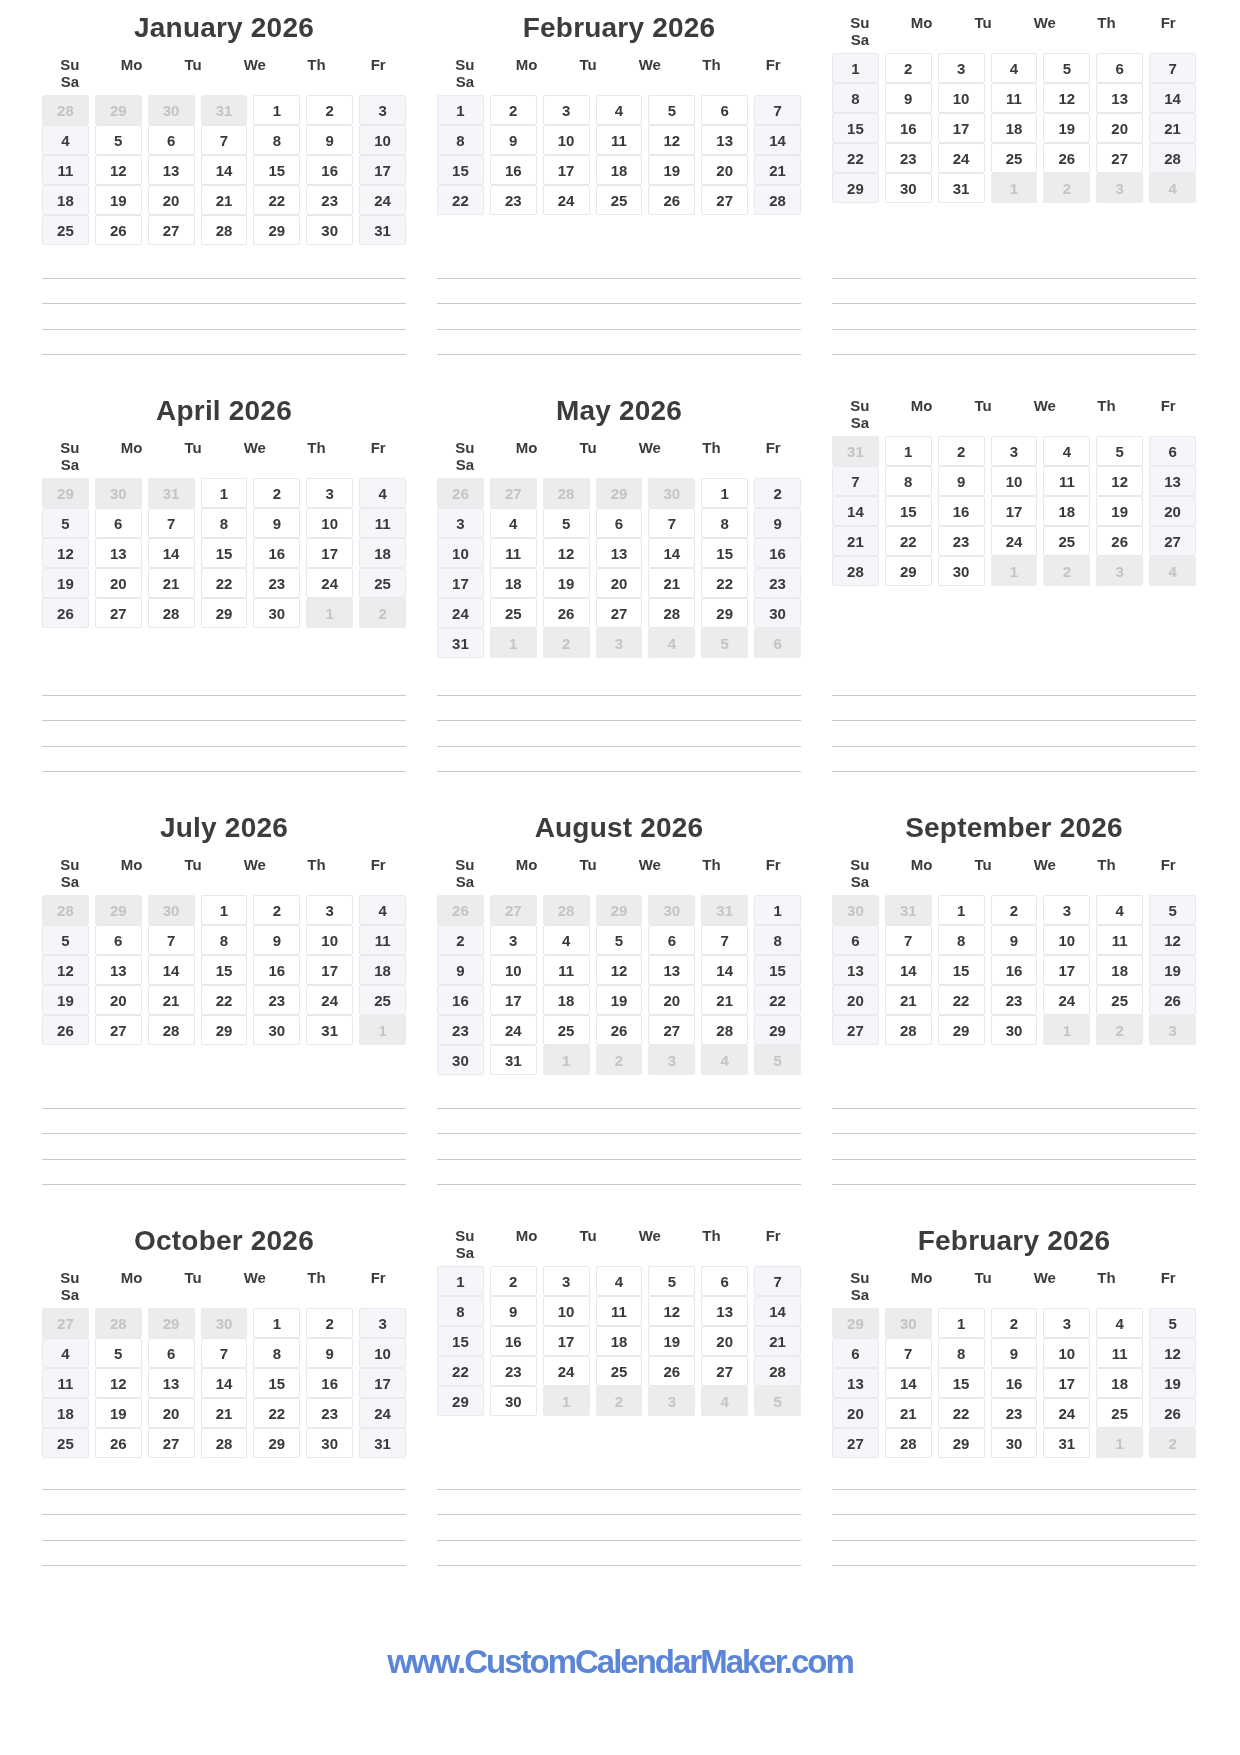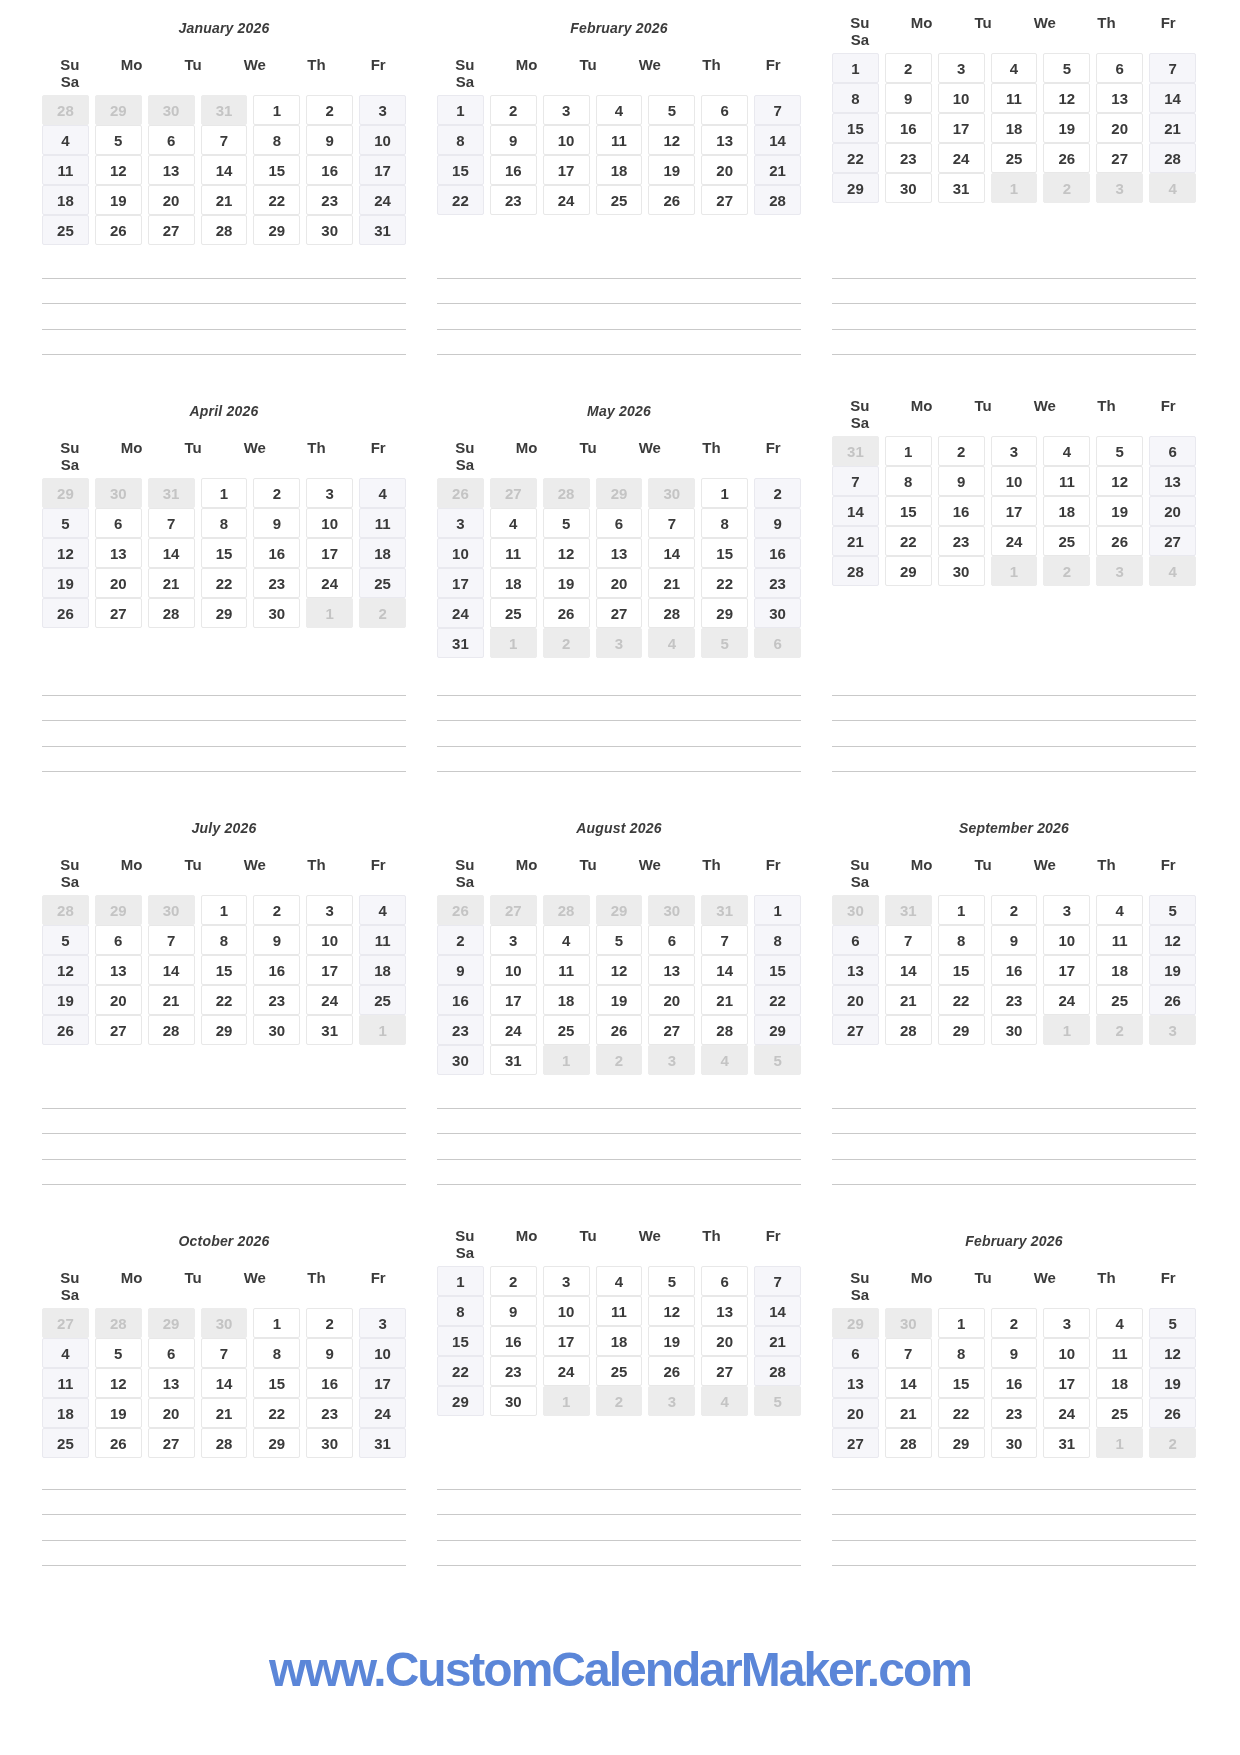--- a/index.html
+++ b/index.html
@@ -12,22 +12,22 @@
   .year-grid{
     display:grid;
     grid-template-columns:364px 364px 364px;
     grid-template-rows:383px 417px 413px 381px;
     column-gap:31px;
     padding:0 44px 0 42px;
   }
   .month{display:flex;flex-direction:column;height:100%;}
   .month-title{
     margin-top:14px;
-    font-size:14px;font-weight:700;line-height:28px;
-    text-align:center;color:#3c3c3c;letter-spacing:.2px;font-style:italic;
+    font-size:28px;font-weight:700;line-height:28px;
+    text-align:center;color:#3c3c3c;letter-spacing:.2px;
   }
   .weekday-row{
     margin-top:14px;
     display:grid;grid-template-columns:repeat(6,1fr);column-gap:6px;
   }
   .weekday-cell{
     font-size:15px;font-weight:700;line-height:17px;
     text-align:center;color:#3b3b3b;
   }
   .weeks{margin-top:5px;display:flex;flex-direction:column;}
@@ -38,21 +38,21 @@
     display:flex;align-items:center;justify-content:center;
     font-size:15px;font-weight:700;color:#3a3a3a;
   }
   .day-cell.weekend{background:#f6f6fa;border-color:#e9e9ef;}
   .day-cell.out{background:#ececec;border-color:#ececec;color:#c4c4c4;}
   .notes{margin-top:auto;padding-bottom:28px;}
   .note-line{height:24.5px;border-bottom:1px solid #c9c9c9;}
   .footer{
     margin-top:50px;
     text-align:center;
-    font-size:48px;font-weight:700;line-height:1.1;
+    font-size:33px;font-weight:700;line-height:1.1;
     letter-spacing:-2px;
     color:#5b86d8;
   }
 </style>
 </head>
 <body>
 
 <div class="page">
   <div class="year-grid" id="year-grid">
       <section class="month">

